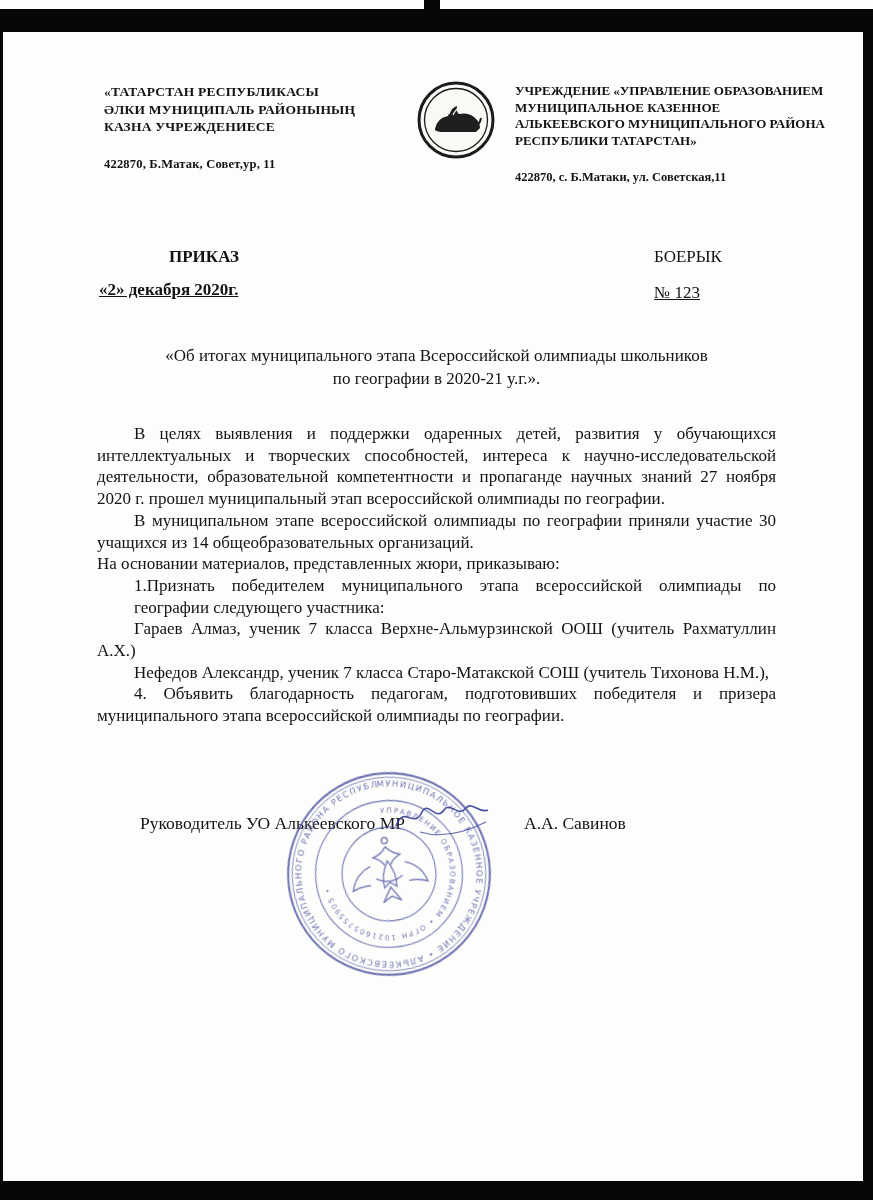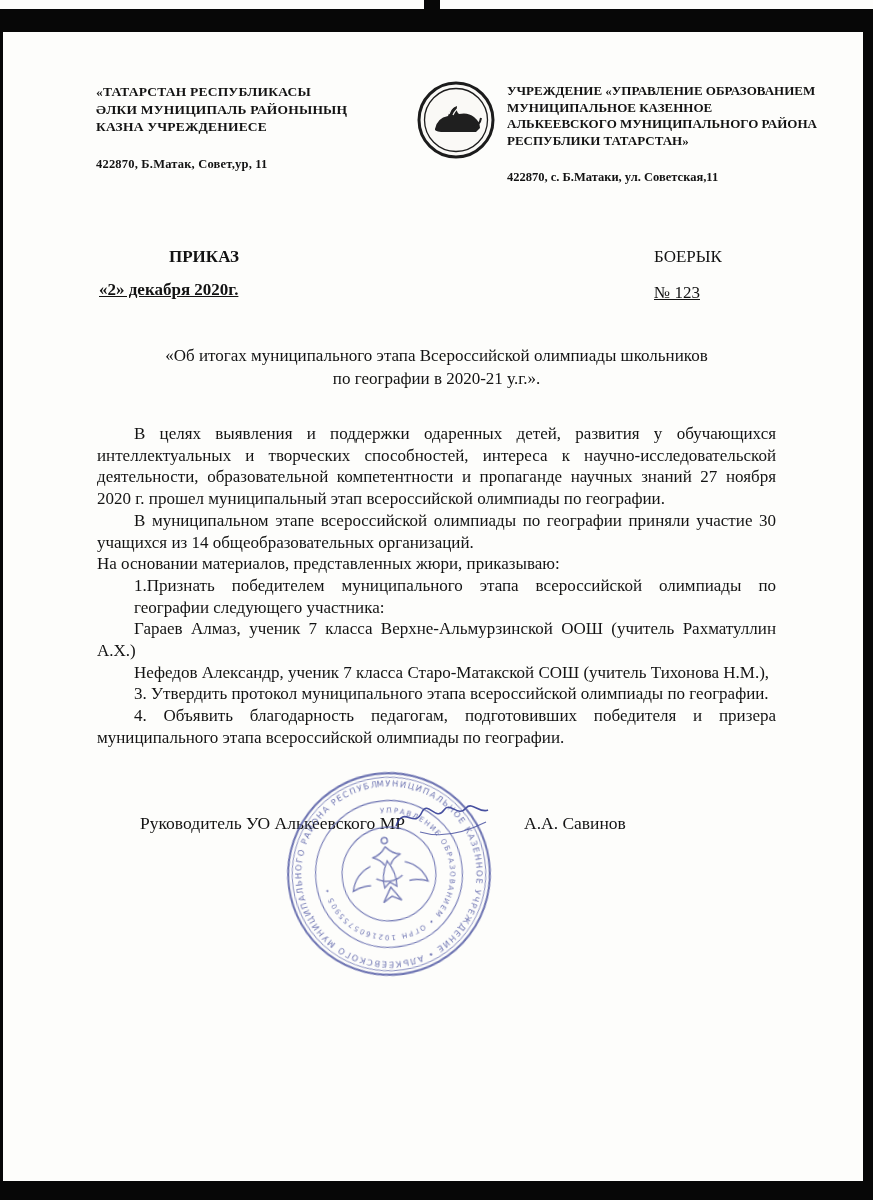--- a/index.html
+++ b/index.html
@@ -10,21 +10,21 @@
   }
   
   .scan-bar{background:#070707;position:absolute;}
   .scan-top{left:0;top:9px;width:873px;height:23px;}
   .scan-tab{left:424px;top:0;width:16px;height:12px;}
   .scan-right{right:0;top:9px;width:10px;height:1191px;}
   .scan-bottom{left:0;top:1181px;width:873px;height:19px;}
   .scan-left{left:0;top:9px;width:3px;height:1191px;}
 
   
-  .org{position:absolute;font-weight:700;}
+  .org{position:absolute;font-weight:700;margin-left:8px;}
   .org-left{left:96px;top:83px;width:312px;font-size:13.5px;line-height:17.5px;letter-spacing:.2px;}
   .org-right{left:507px;top:83px;width:334px;font-size:13px;line-height:16.5px;}
   .org-address{margin-top:20px;font-size:12.5px;}
   .emblem{position:absolute;left:416px;top:80px;width:80px;height:80px;}
 
   
   .order-left{position:absolute;left:99px;top:247px;font-weight:700;font-size:17px;line-height:20px;}
   .order-left .order-type{margin-left:70px;margin-bottom:13px;}
   .order-date{text-decoration:underline;}
   .order-right{position:absolute;left:654px;top:247px;font-weight:400;font-size:17px;line-height:20px;}
@@ -99,21 +99,20 @@
   <div>по географии в 2020-21 у.г.».</div>
 </div>
 
 <div class="body-text">
   <p class="indent">В целях выявления и поддержки одаренных детей, развития у обучающихся интеллектуальных и творческих способностей, интереса к научно-исследовательской деятельности, образовательной компетентности и пропаганде научных знаний 27 ноября 2020 г. прошел муниципальный этап всероссийской олимпиады по географии.</p>
   <p class="indent">В муниципальном этапе всероссийской олимпиады по географии приняли участие 30 учащихся из 14 общеобразовательных организаций.</p>
   <p>На основании материалов, представленных жюри, приказываю:</p>
   <p class="block-indent">1.Признать победителем муниципального этапа всероссийской олимпиады по географии  следующего участника:</p>
   <p class="indent">Гараев Алмаз, ученик 7 класса Верхне-Альмурзинской ООШ (учитель Рахматуллин А.Х.)</p>
   <p class="indent">Нефедов Александр, ученик 7 класса Старо-Матакской СОШ (учитель Тихонова Н.М.),</p>
-  <p class="indent">3. Утвердить протокол муниципального этапа всероссийской олимпиады по географии.</p>
   <p class="indent">4. Объявить благодарность педагогам, подготовивших  победителя и призера муниципального этапа всероссийской олимпиады по географии.</p>
 </div>
 
 <div class="sig-title">Руководитель УО Алькеевского МР</div>
 <div class="sig-name">А.А. Савинов</div>
 
 <svg class="signature-svg" viewBox="0 0 104 50">
   <path d="M4 30 C 12 8, 22 34, 30 16 C 36 4, 44 26, 52 14 C 58 5, 66 22, 74 12 C 80 5, 88 18, 96 14" fill="none" stroke="#27318f" stroke-width="1.6" opacity="0.85"></path>
   <path d="M28 36 C 48 42, 70 38, 94 26" fill="none" stroke="#27318f" stroke-width="1.2" opacity="0.7"></path>
 </svg>

